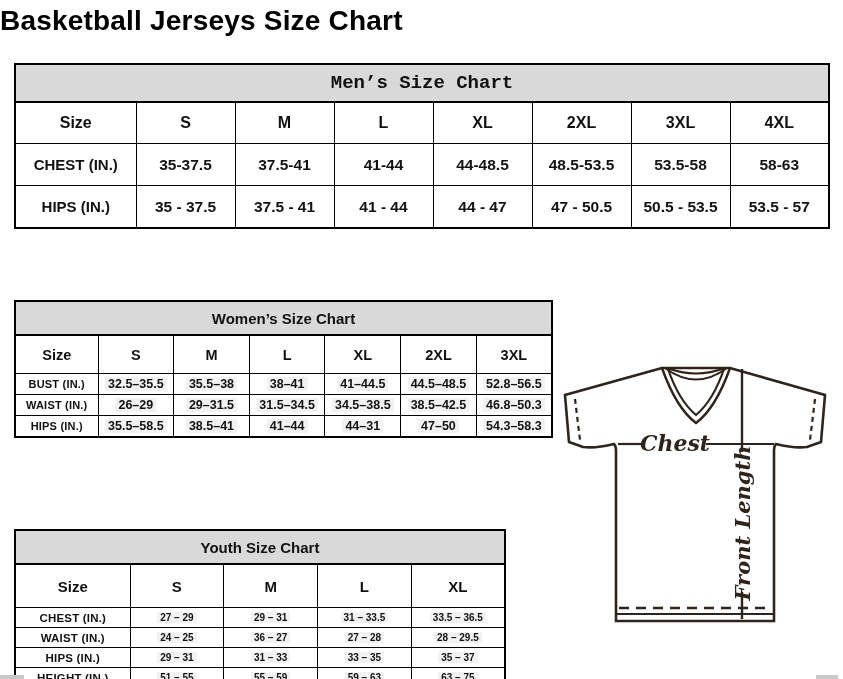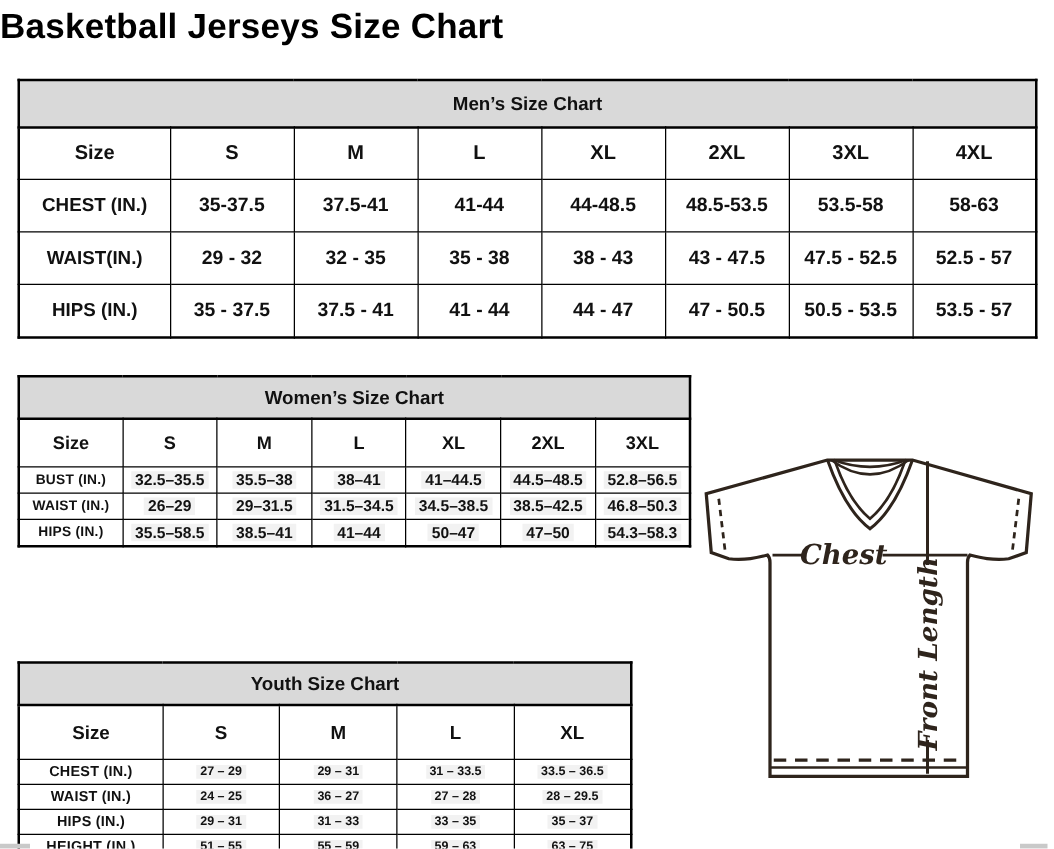--- a/index.html
+++ b/index.html
@@ -7,21 +7,21 @@
         font-family:"Liberation Sans",sans-serif;color:#000;}
   .title{position:absolute;top:5px;left:0;right:36px;margin:0;text-align:left;
          font-size:28px;font-weight:bold;letter-spacing:0.2px;}
   table{position:absolute;border-collapse:collapse;table-layout:fixed;background:#fff;
         border:2px solid #000;}
   td{border:1px solid #000;text-align:center;vertical-align:middle;font-weight:bold;
      padding:0;color:#111;}
   td.band{background:#d9d9d9;border:2px solid #000;}
   
   .men{left:14px;top:63px;width:816px;}
-  .men td.band{height:36px;font-size:15px;}
+  .men td.band{height:36px;font-size:19px;font-family:Liberation Mono, monospace;}
   .men tr.hdr td{height:40px;font-size:16px;}
   .men tr.data td{height:41px;font-size:15.5px;}
   .men tr.data td.lbl{font-size:15px;}
   
   .women{left:14px;top:300px;width:539px;}
   .women td.band{height:32px;font-size:15px;margin-top:17px;}
   .women tr.hdr td{height:37px;font-size:14.5px;}
   .women tr.data td{height:20px;font-size:12.5px;}
   .women tr.data td.lbl{font-size:11px;letter-spacing:0.2px;}
   
@@ -77,30 +77,20 @@
           <td class="lbl">CHEST (IN.)</td>
           <td class="val"><span>35-37.5</span></td>
           <td class="val"><span>37.5-41</span></td>
           <td class="val"><span>41-44</span></td>
           <td class="val"><span>44-48.5</span></td>
           <td class="val"><span>48.5-53.5</span></td>
           <td class="val"><span>53.5-58</span></td>
           <td class="val"><span>58-63</span></td>
         </tr>
         <tr class="data">
-          <td class="lbl">WAIST(IN.)</td>
-          <td class="val"><span>29 - 32</span></td>
-          <td class="val"><span>32 - 35</span></td>
-          <td class="val"><span>35 - 38</span></td>
-          <td class="val"><span>38 - 43</span></td>
-          <td class="val"><span>43 - 47.5</span></td>
-          <td class="val"><span>47.5 - 52.5</span></td>
-          <td class="val"><span>52.5 - 57</span></td>
-        </tr>
-        <tr class="data">
           <td class="lbl">HIPS (IN.)</td>
           <td class="val"><span>35 - 37.5</span></td>
           <td class="val"><span>37.5 - 41</span></td>
           <td class="val"><span>41 - 44</span></td>
           <td class="val"><span>44 - 47</span></td>
           <td class="val"><span>47 - 50.5</span></td>
           <td class="val"><span>50.5 - 53.5</span></td>
           <td class="val"><span>53.5 - 57</span></td>
         </tr>
       </tbody>
@@ -144,21 +134,21 @@
           <td class="val"><span>31.5–34.5</span></td>
           <td class="val"><span>34.5–38.5</span></td>
           <td class="val"><span>38.5–42.5</span></td>
           <td class="val"><span>46.8–50.3</span></td>
         </tr>
         <tr class="data">
           <td class="lbl">HIPS (IN.)</td>
           <td class="val"><span>35.5–58.5</span></td>
           <td class="val"><span>38.5–41</span></td>
           <td class="val"><span>41–44</span></td>
-          <td class="val"><span>50–47</span></td>
+          <td class="val"><span>44–31</span></td>
           <td class="val"><span>47–50</span></td>
           <td class="val"><span>54.3–58.3</span></td>
         </tr>
       </tbody>
     </table>
   <table class="youth">
       <colgroup>
         <col style="width:115px">
         <col>
         <col>

